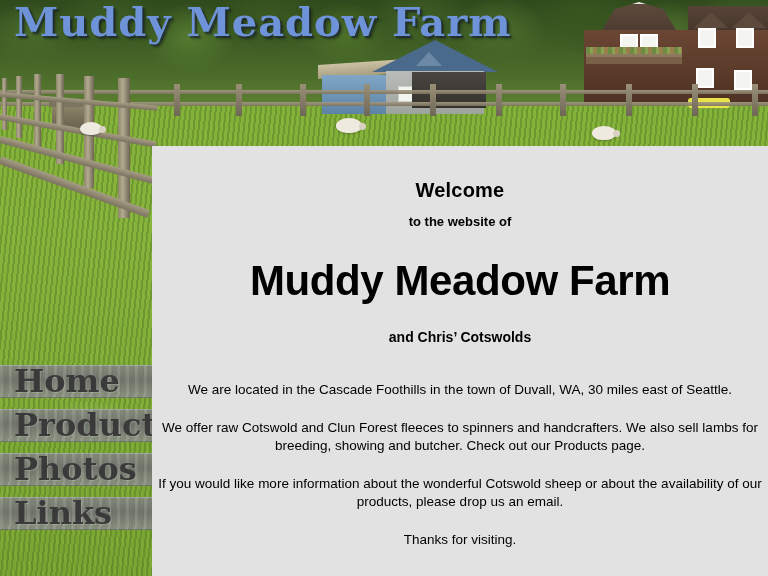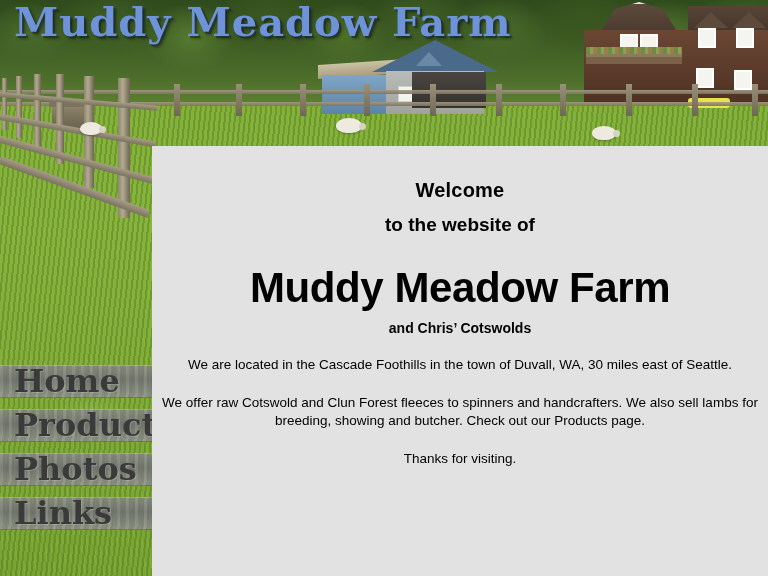--- a/index.html
+++ b/index.html
@@ -294,33 +294,33 @@
   .welcome {
     margin: 0;
     padding-top: 33px;
     font-size: 20px;
     font-weight: bold;
     letter-spacing: .2px;
   }
   .subwelcome {
     margin: 0;
     padding-top: 12px;
-    font-size: 19px;
+    font-size: 13px;
     font-weight: bold;
   }
   .farmname {
     margin: 0;
     padding-top: 30px;
     font-size: 42px;
     font-weight: bold;
     letter-spacing: -.4px;
     line-height: 1.06;
   }
   .tagline {
-    margin: 0;
+    margin: 16px;
     padding-top: 9px;
     font-size: 14px;
     font-weight: bold;
   }
   .body-para {
     margin: 0;
     padding-top: 20px;
     font-size: 13.5px;
     line-height: 18px;
   }
@@ -421,16 +421,17 @@
     </div>
   </nav>
 
   <main id="content">
     <h1 class="welcome">Welcome</h1>
     <p class="subwelcome">to the website of</p>
     <h2 class="farmname">Muddy Meadow Farm</h2>
     <p class="tagline">and Chris’ Cotswolds</p>
     <p class="body-para">We are located in the Cascade Foothills in the town of Duvall, WA, 30 miles east of Seattle.</p>
     <p class="body-para">We offer raw Cotswold and Clun Forest fleeces to spinners and handcrafters. We also sell lambs for breeding, showing and butcher. Check out our Products page.</p>
+    <p class="body-para">If you would like more information about the wonderful Cotswold sheep or about the availability of our products, please drop us an email.</p>
     <p class="body-para">Thanks for visiting.</p>
   </main>
 
 </div>
 
 </body></html>

